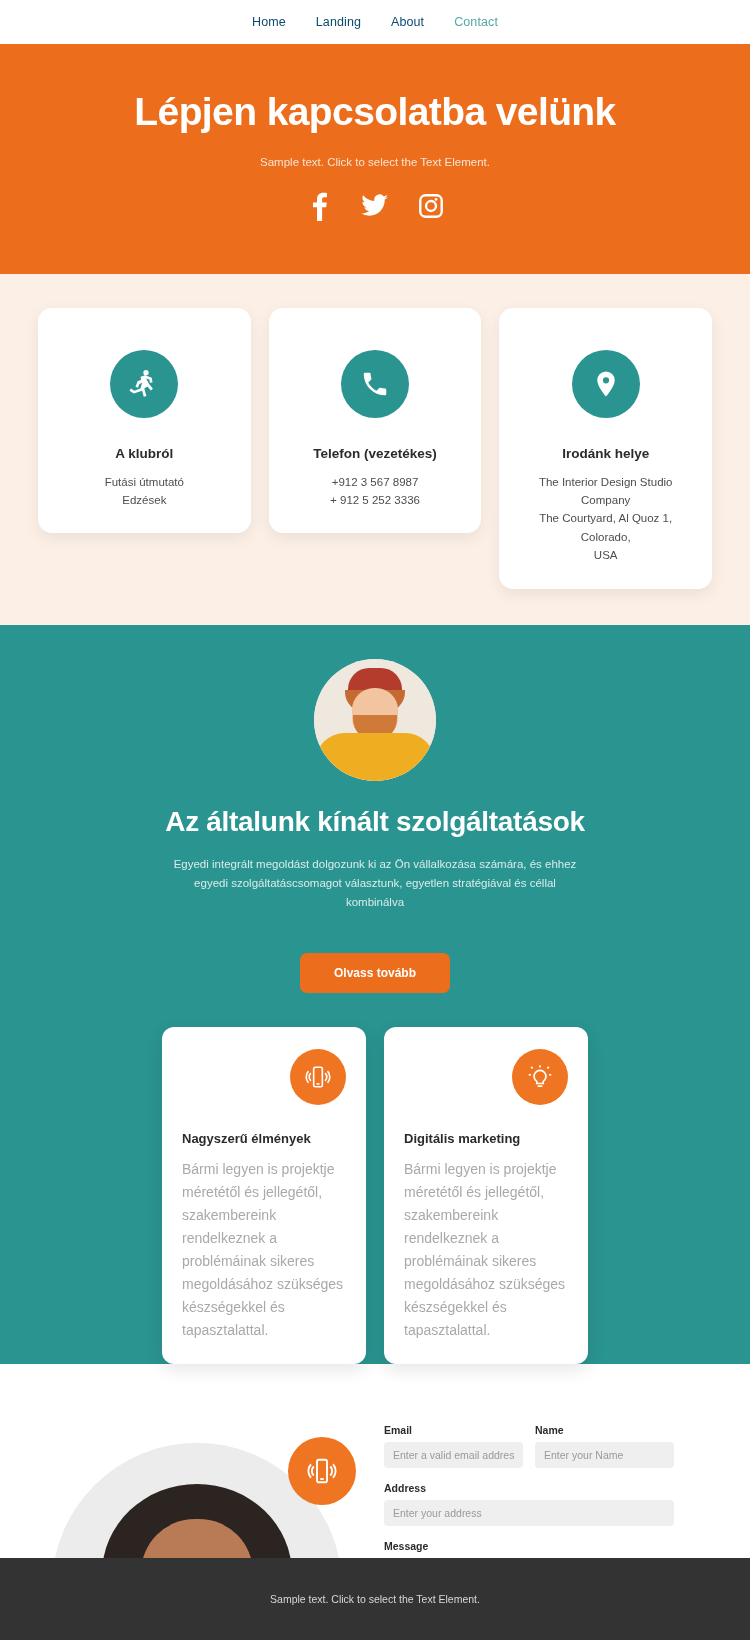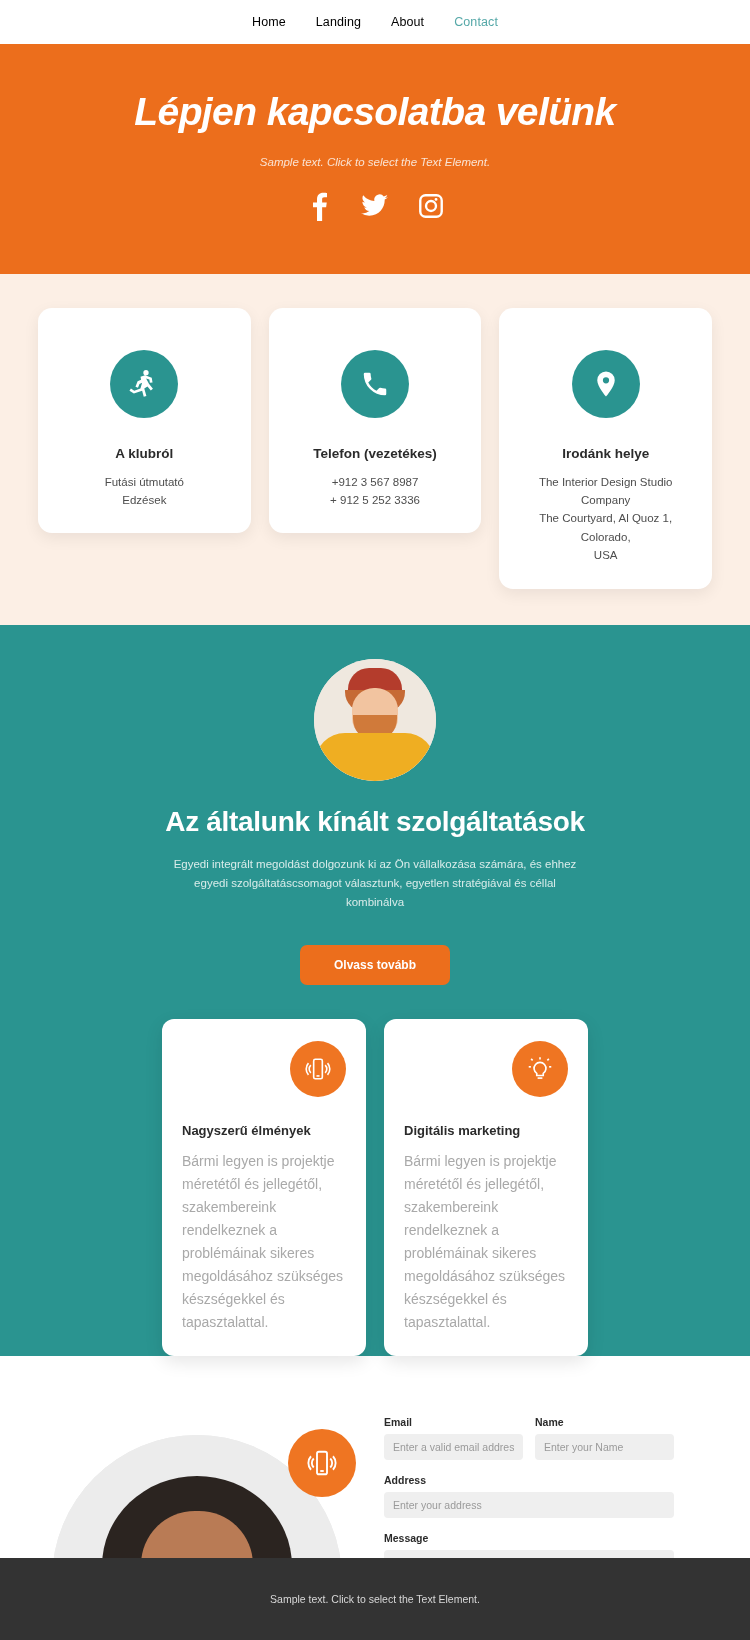--- a/index.html
+++ b/index.html
@@ -16,33 +16,32 @@
   .navbar {
     height: 44px;
     background: #ffffff;
     display: flex;
     align-items: center;
     justify-content: center;
     gap: 30px;
   }
   .nav-link {
     font-size: 12.5px;
-    color: #000000;
+    color: #0c4a6e;
     text-decoration: none;
     letter-spacing: .1px;
     cursor: pointer;
   }
   .nav-link.active { color: #55a8a8; }
 
   
   .hero {
     background: #ec6e1c;
     padding: 46px 30px 52px;
     text-align: center;
-    font-style: italic;
   }
   .hero-title {
     color: #ffffff;
     font-size: 39px;
     font-weight: bold;
     letter-spacing: -.6px;
     line-height: 1.12;
   }
   .hero-sub {
     color: #fae3d3;
@@ -121,21 +120,21 @@
     font-weight: bold;
     line-height: 1.22;
     margin: 24px auto 0;
     max-width: 430px;
     letter-spacing: -.3px;
   }
   .svc-desc {
     color: #d9ecea;
     font-size: 11.5px;
     line-height: 1.65;
-    margin: 16px auto 0;
+    margin: 16px auto 8px;
     max-width: 420px;
   }
   .btn-primary {
     display: inline-block;
     background: #ec6e1c;
     color: #ffffff;
     font-size: 12px;
     font-weight: bold;
     border: none;
     border-radius: 7px;

